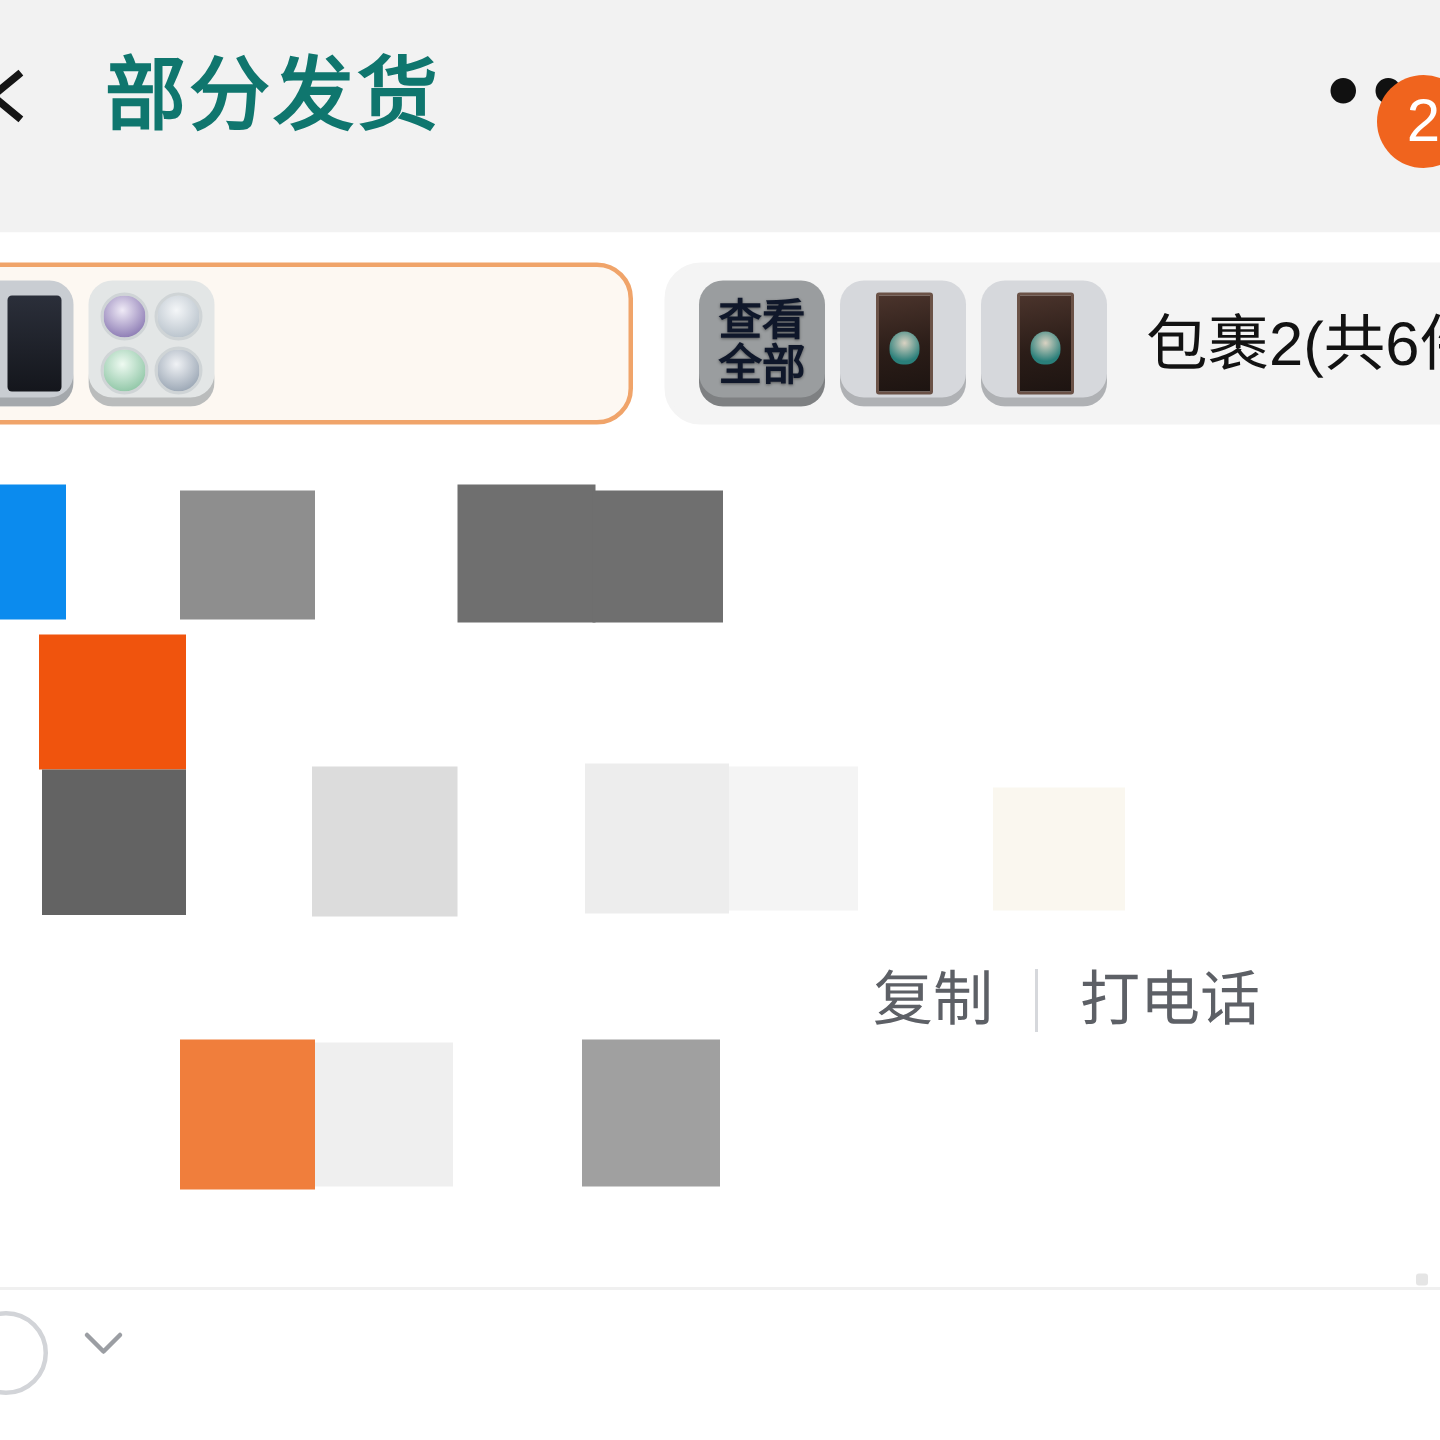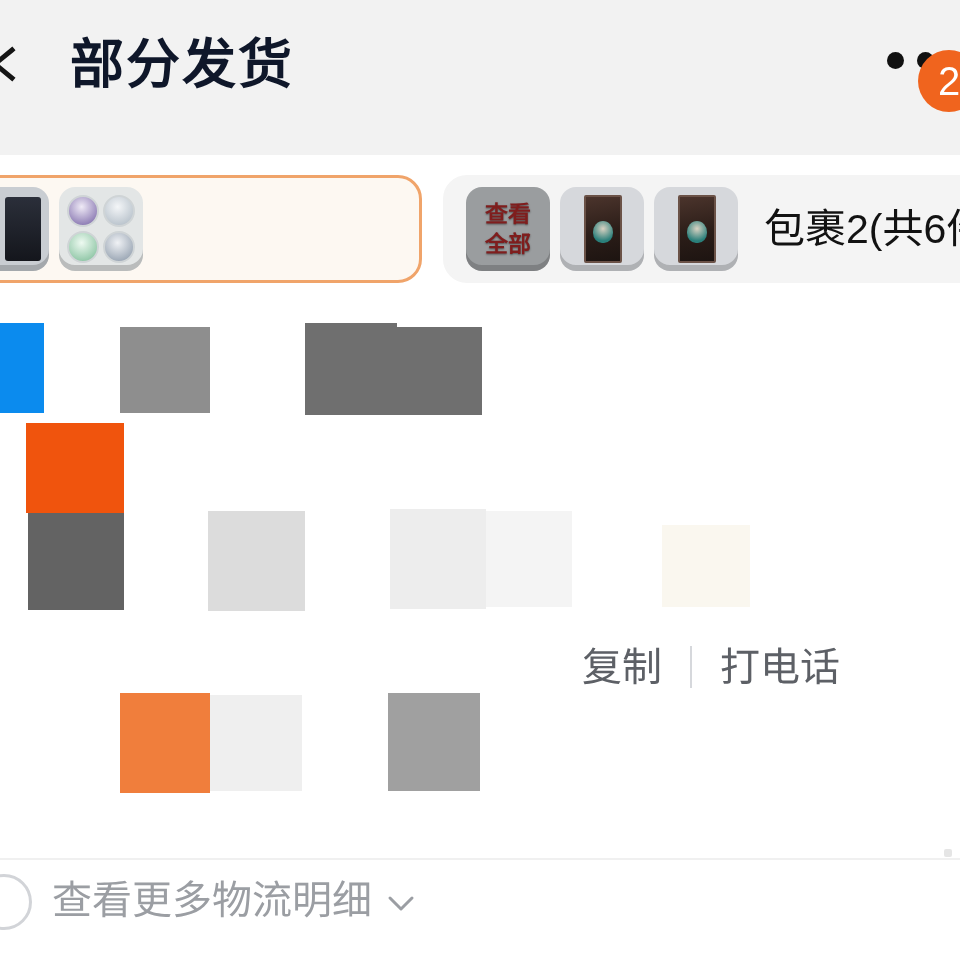--- a/index.html
+++ b/index.html
@@ -14,21 +14,21 @@
   .header{
     position:absolute;left:0;top:0;width:960px;height:155px;
     background:#f2f2f2;
   }
   .back-chevron{
     position:absolute;left:-18px;top:42px;width:44px;height:44px;
   }
   .back-chevron svg{display:block;}
   .page-title{
     position:absolute;left:70px;top:30px;
-    font-size:54px;line-height:68px;font-weight:700;color:#0f172a;
+    font-size:54px;line-height:68px;font-weight:700;color:#0f766e;
     letter-spacing:2px;white-space:nowrap;
   }
   .service-wrap{
     position:absolute;right:138px;top:38px;
     display:flex;align-items:center;gap:14px;
   }
   .headset-icon{width:50px;height:50px;display:block;}
   .service-label{
     font-size:38px;line-height:44px;color:#1d1d1d;font-weight:400;white-space:nowrap;
   }
@@ -96,21 +96,21 @@
     border:2px solid #6b5247;box-sizing:border-box;
   }
   .thumb.poster .card::after{
     content:"";position:absolute;left:7px;top:24px;width:20px;height:22px;border-radius:50% 50% 45% 45%;
     background:radial-gradient(circle at 50% 35%,#d9d2c2 0%,#2a7f7a 70%);
   }
   .thumb.overlay{background:#9a9d9f;}
   .thumb.overlay .ov-text{
     position:absolute;inset:0;display:flex;flex-direction:column;
     align-items:center;justify-content:center;gap:1px;
-    color:#7f1d1d;font-size:23px;line-height:29px;font-weight:700;
+    color:#0f172a;font-size:29px;line-height:29px;font-weight:700;
     text-shadow:0 1px 2px rgba(0,0,0,.45);
   }
   .pkg-label{
     margin-left:26px;white-space:nowrap;font-weight:700;
   }
   .pkg-label.on{color:#e8581a;font-size:41px;line-height:48px;}
   .pkg-label.off{color:#121212;font-size:41px;line-height:48px;font-weight:500;}
 
   
   .body-area{
@@ -221,18 +221,17 @@
   </div>
 
   <span class="dot-faint" style="left:944px;top:546px;"></span>
   <span class="dot-faint" style="left:944px;top:598px;"></span>
 </div>
 
 <div class="footer">
   <div class="sep-line"></div>
   <span class="timeline-dot"></span>
   <div class="more-logistics">
-    <span>查看更多物流明细</span>
     <svg class="chev-down" viewBox="0 0 34 34">
       <path d="M6 12 L17 23 L28 12" fill="none" stroke="#9b9ea3" stroke-width="3" stroke-linecap="round" stroke-linejoin="round"></path>
     </svg>
   </div>
 </div>
 
 </body></html>

